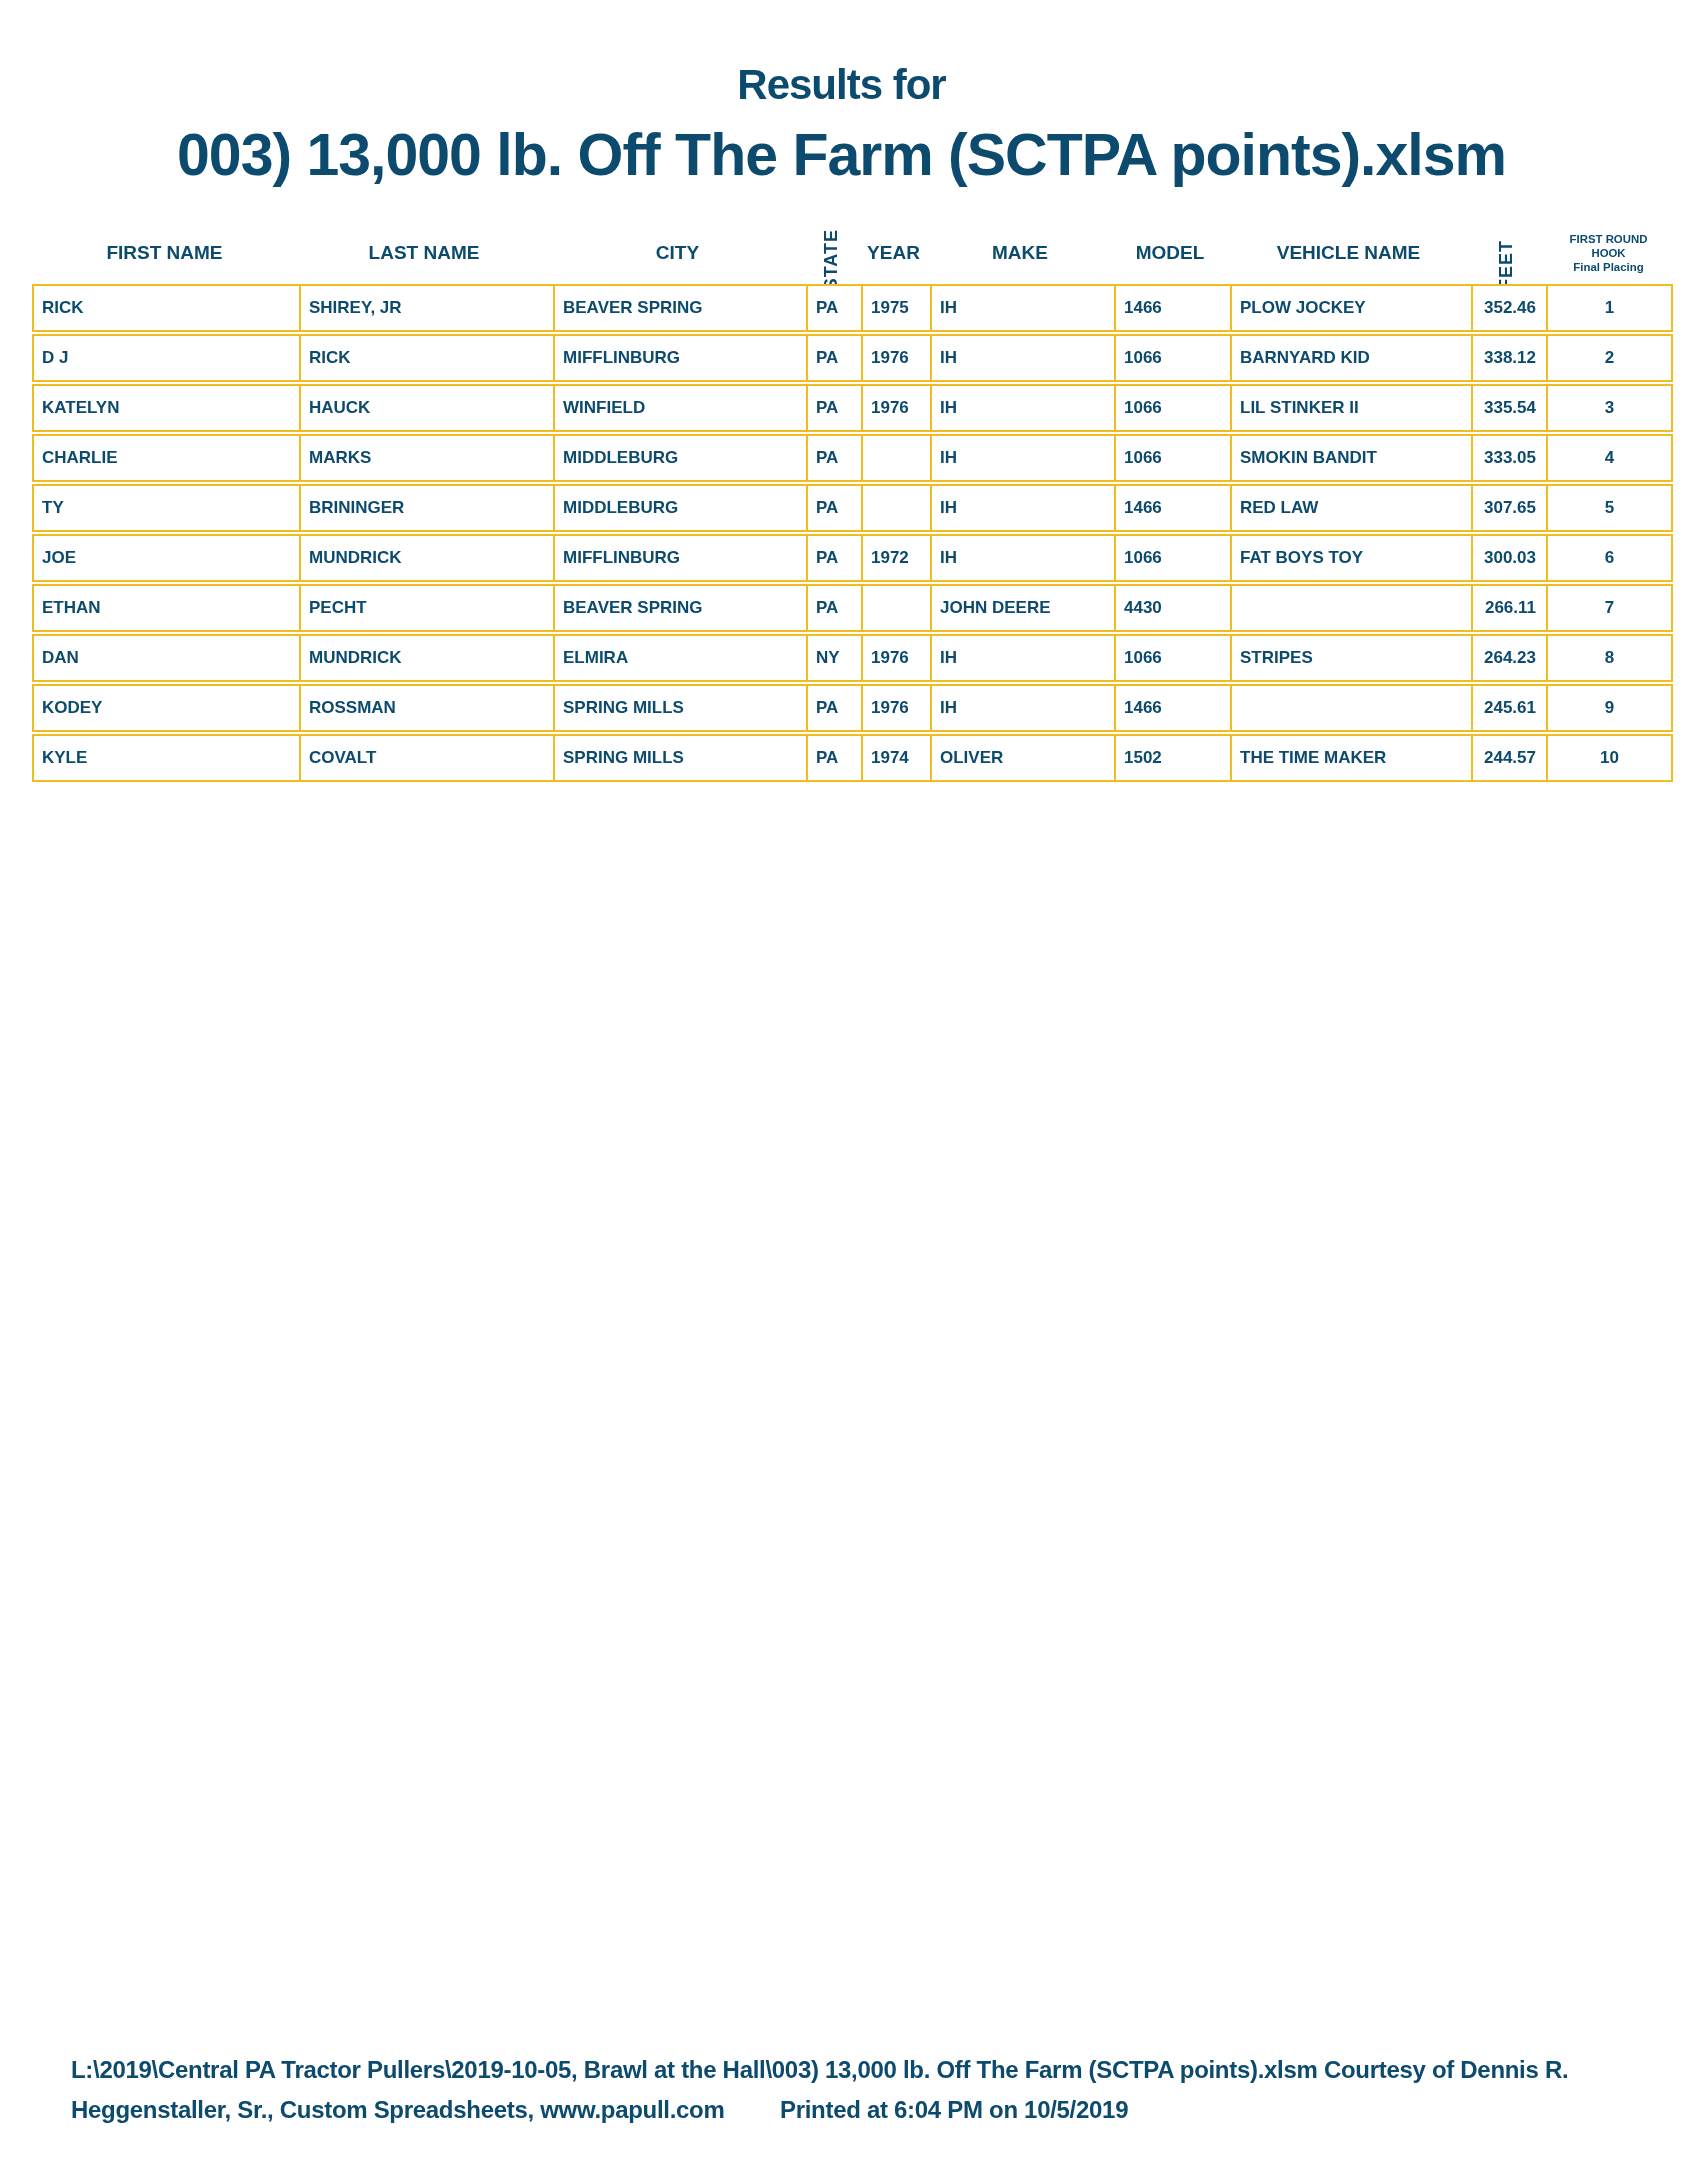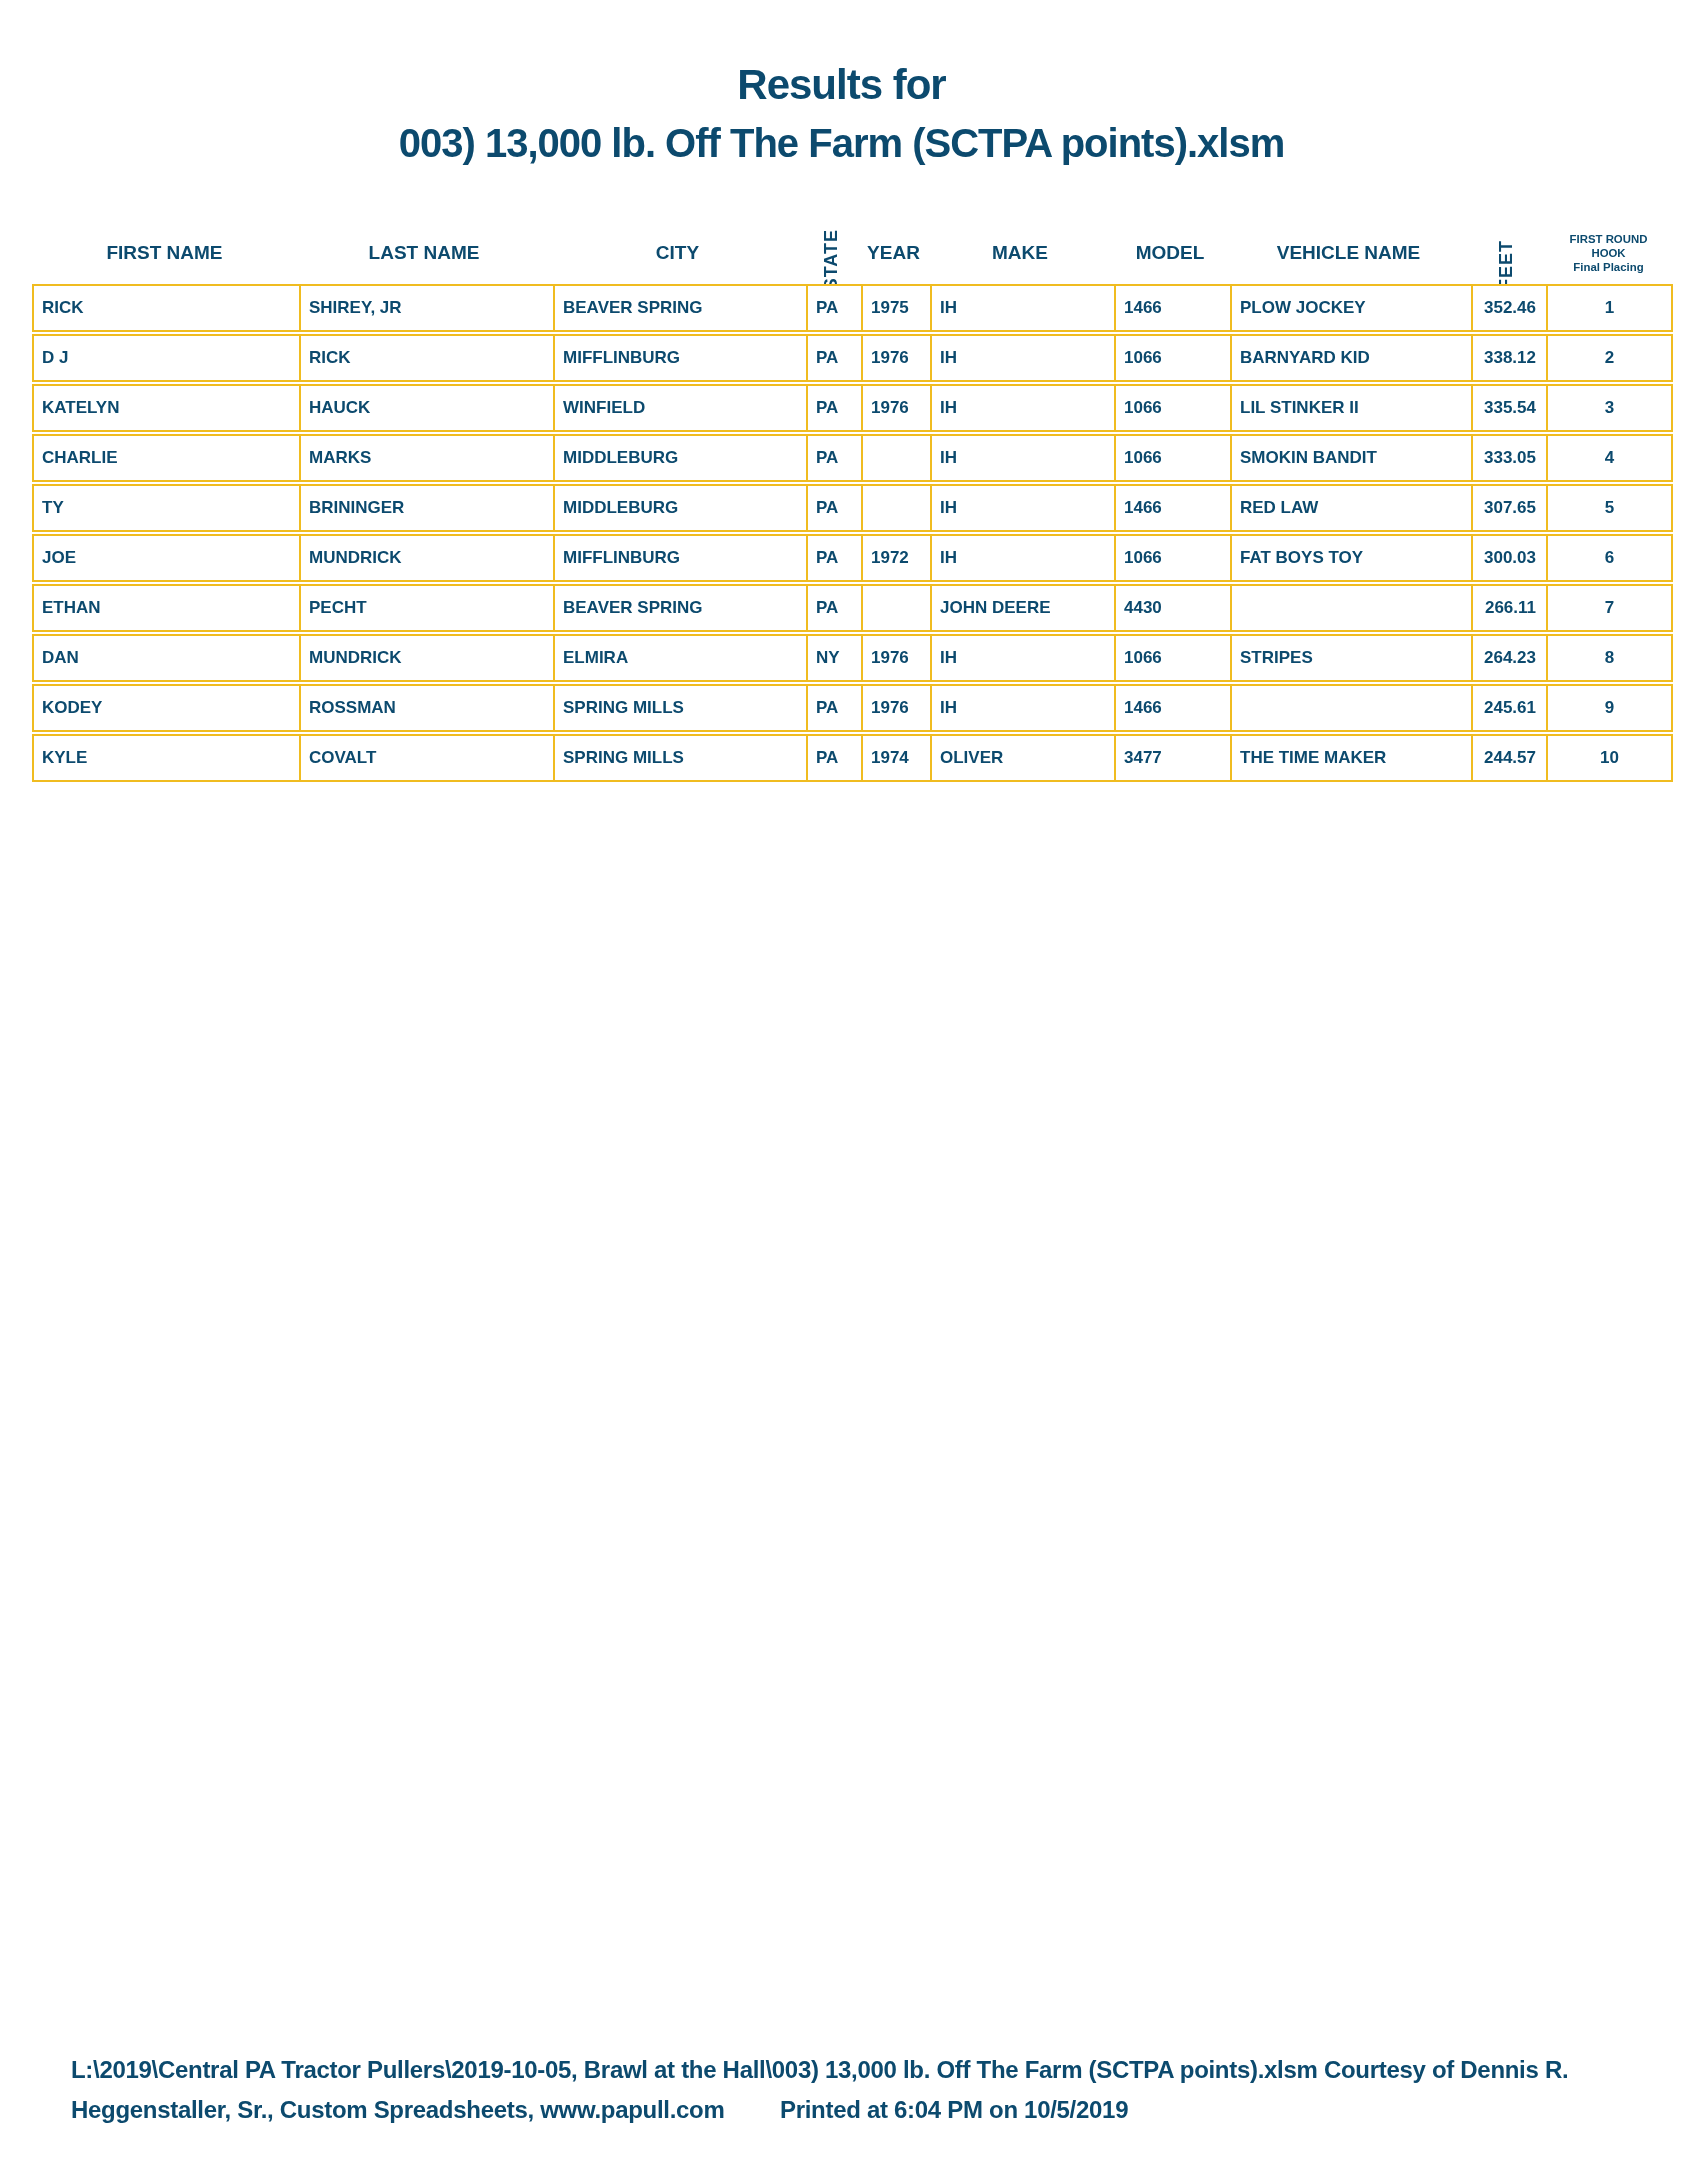--- a/index.html
+++ b/index.html
@@ -25,21 +25,21 @@
     font-size: 42px;
     font-weight: bold;
     letter-spacing: -1px;
   }
   .title-line2 {
     position: absolute;
     top: 121px;
     left: 0;
     width: 100%;
     text-align: center;
-    font-size: 40px;
+    font-size: 59px;
     font-weight: bold;
     letter-spacing: -1px;
   }
   .grid-cols {
     display: grid;
     grid-template-columns: 265px 254px 253px 55px 69px 184px 116px 241px 75px auto;
   }
   .header-row {
     position: absolute;
     top: 207px;
@@ -292,21 +292,21 @@
         <div class="cell c-feet">245.61</div>
         <div class="cell c-place">9</div>
       </div>
       <div class="row grid-cols">
         <div class="cell c-first">KYLE</div>
         <div class="cell c-last">COVALT</div>
         <div class="cell c-city">SPRING MILLS</div>
         <div class="cell c-state">PA</div>
         <div class="cell c-year">1974</div>
         <div class="cell c-make">OLIVER</div>
-        <div class="cell c-model">3477</div>
+        <div class="cell c-model">1502</div>
         <div class="cell c-vehicle">THE TIME MAKER</div>
         <div class="cell c-feet">244.57</div>
         <div class="cell c-place">10</div>
       </div>
     </div>
 
   <div class="footer">
     <div class="footer-line1">L:\2019\Central PA Tractor Pullers\2019-10-05, Brawl at the Hall\003) 13,000 lb. Off The Farm (SCTPA points).xlsm  Courtesy of Dennis R.</div>
     <div class="footer-line2">
       <span>Heggenstaller, Sr., Custom Spreadsheets, www.papull.com</span>

